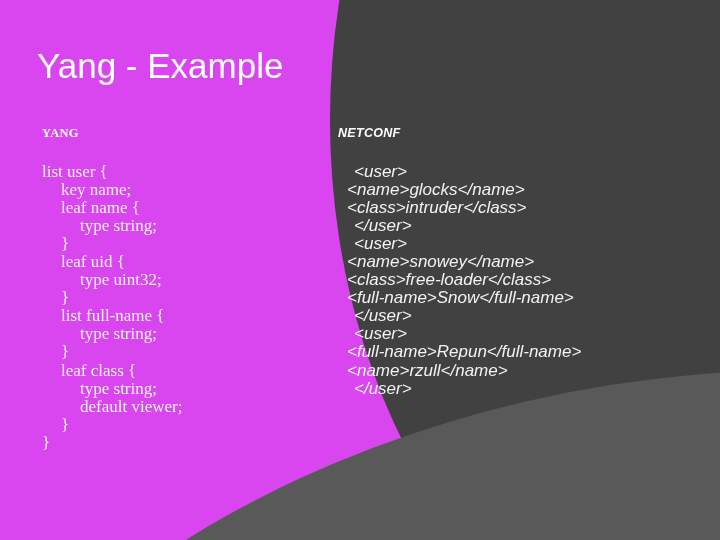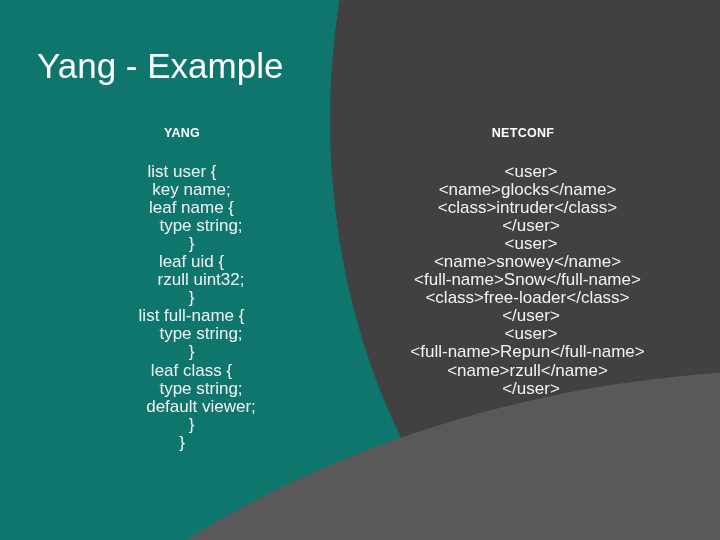--- a/index.html
+++ b/index.html
@@ -11,23 +11,22 @@
     height: 540px;
     overflow: hidden;
     font-family: "Liberation Sans", sans-serif;
     background: #3a3a3a;
   }
 
   #slide {
     position: relative;
     width: 720px;
     height: 540px;
-    background: #0f766e;
+    background: #d946ef;
     overflow: hidden;
-    text-align: center;
   }
 
   
   .bg-layer {
     position: absolute;
     top: 0;
     left: 0;
     width: 720px;
     height: 540px;
     pointer-events: none;
@@ -83,22 +82,22 @@
     color: #ffffff;
     letter-spacing: 0px;
     white-space: nowrap;
     line-height: 1.15;
   }
 
   .column {
     position: absolute;
     top: 127px;
   }
-  #col-yang    { left: 42px;  width: 280px; }
-  #col-netconf { left: 348px; width: 350px; }
+  #col-yang    { left: 42px;  width: 280px; font-family: Liberation Serif, serif; }
+  #col-netconf { left: 338px; width: 350px; font-style: italic; }
 
   .col-header {
     font-size: 12.5px;
     font-weight: bold;
     color: #ffffff;
     letter-spacing: 0.3px;
     margin: 0 0 23px 0;
     line-height: 1;
   }
 
@@ -140,21 +139,21 @@
 
     <div class="column" id="col-yang">
       <div class="col-header">YANG</div>
       <div class="code-block" id="yang-code">
           <div class="code-line ind-0">list user {</div>
           <div class="code-line ind-1">key name;</div>
           <div class="code-line ind-1">leaf name {</div>
           <div class="code-line ind-2">type string;</div>
           <div class="code-line ind-1">}</div>
           <div class="code-line ind-1">leaf uid {</div>
-          <div class="code-line ind-2">rzull uint32;</div>
+          <div class="code-line ind-2">type uint32;</div>
           <div class="code-line ind-1">}</div>
           <div class="code-line ind-1">list full-name {</div>
           <div class="code-line ind-2">type string;</div>
           <div class="code-line ind-1">}</div>
           <div class="code-line ind-1">leaf class {</div>
           <div class="code-line ind-2">type string;</div>
           <div class="code-line ind-2">default viewer;</div>
           <div class="code-line ind-1">}</div>
           <div class="code-line ind-0">}</div>
         </div>
@@ -162,22 +161,22 @@
 
     <div class="column" id="col-netconf">
       <div class="col-header">NETCONF</div>
       <div class="code-block" id="netconf-code">
           <div class="code-line nc-0">&lt;user&gt;</div>
           <div class="code-line nc-1">&lt;name&gt;glocks&lt;/name&gt;</div>
           <div class="code-line nc-1">&lt;class&gt;intruder&lt;/class&gt;</div>
           <div class="code-line nc-0">&lt;/user&gt;</div>
           <div class="code-line nc-0">&lt;user&gt;</div>
           <div class="code-line nc-1">&lt;name&gt;snowey&lt;/name&gt;</div>
+          <div class="code-line nc-1">&lt;class&gt;free-loader&lt;/class&gt;</div>
           <div class="code-line nc-1">&lt;full-name&gt;Snow&lt;/full-name&gt;</div>
-          <div class="code-line nc-1">&lt;class&gt;free-loader&lt;/class&gt;</div>
           <div class="code-line nc-0">&lt;/user&gt;</div>
           <div class="code-line nc-0">&lt;user&gt;</div>
           <div class="code-line nc-1">&lt;full-name&gt;Repun&lt;/full-name&gt;</div>
           <div class="code-line nc-1">&lt;name&gt;rzull&lt;/name&gt;</div>
           <div class="code-line nc-0">&lt;/user&gt;</div>
         </div>
     </div>
 
   </div>
 </div>

